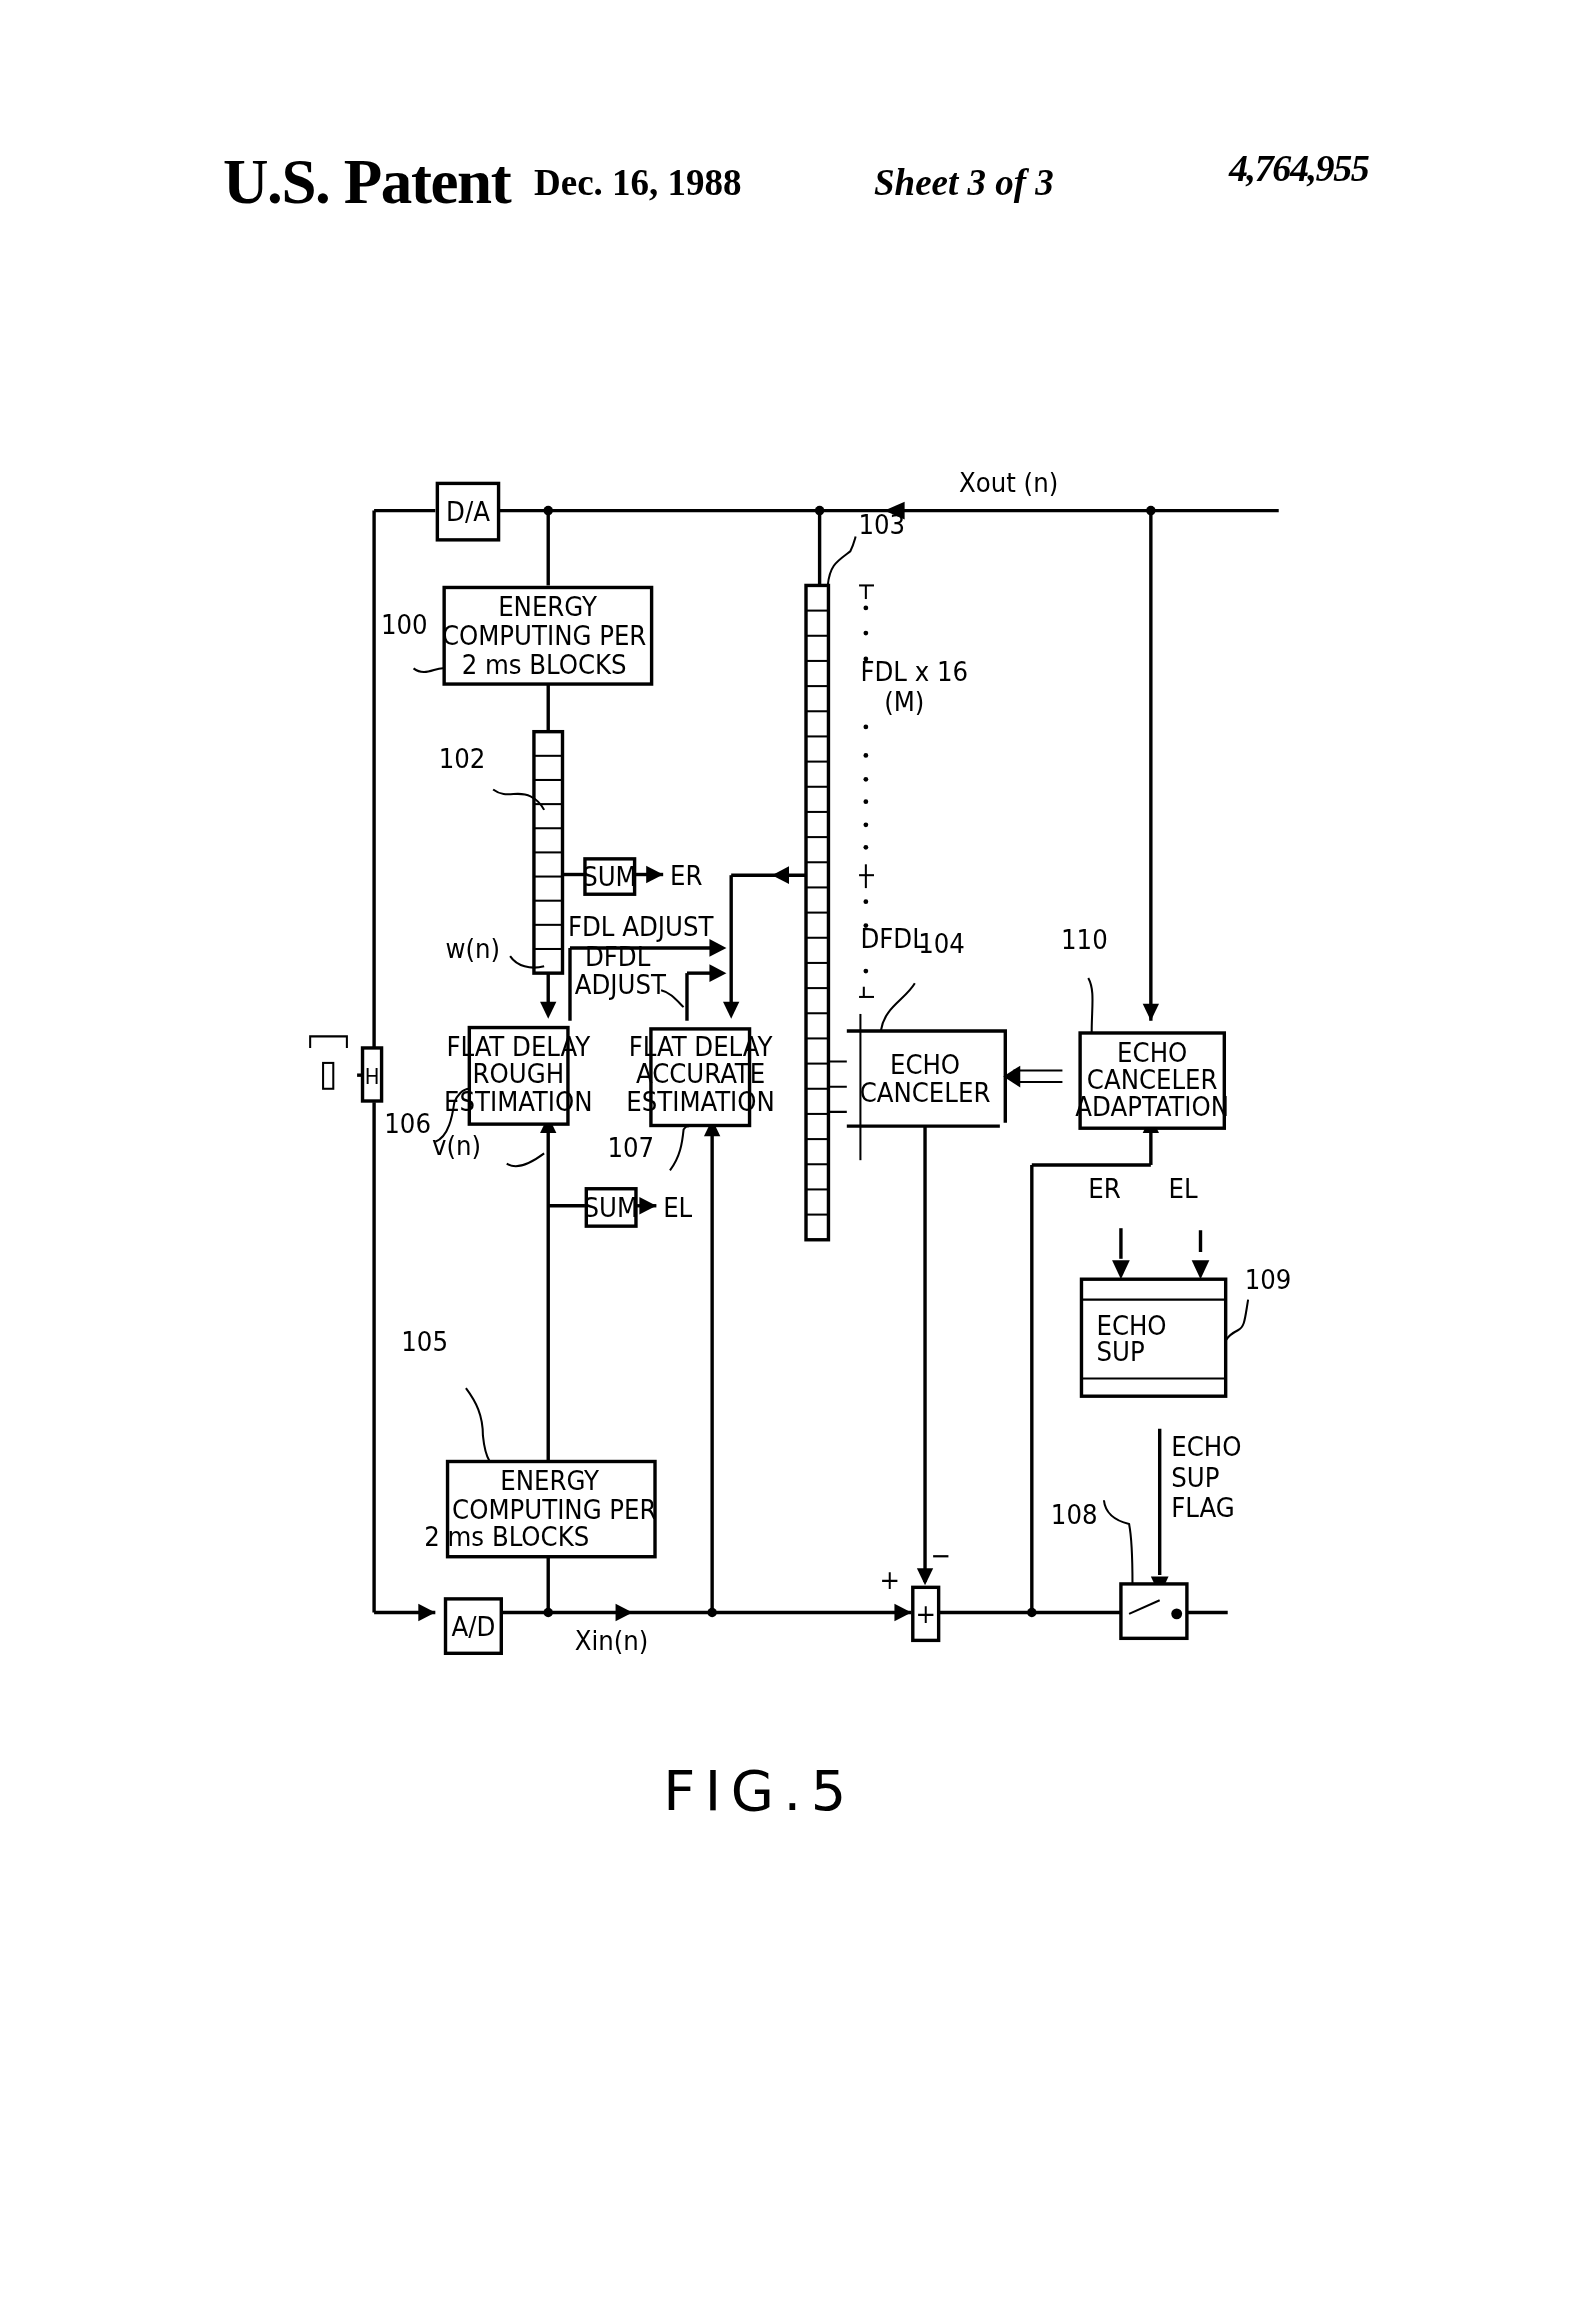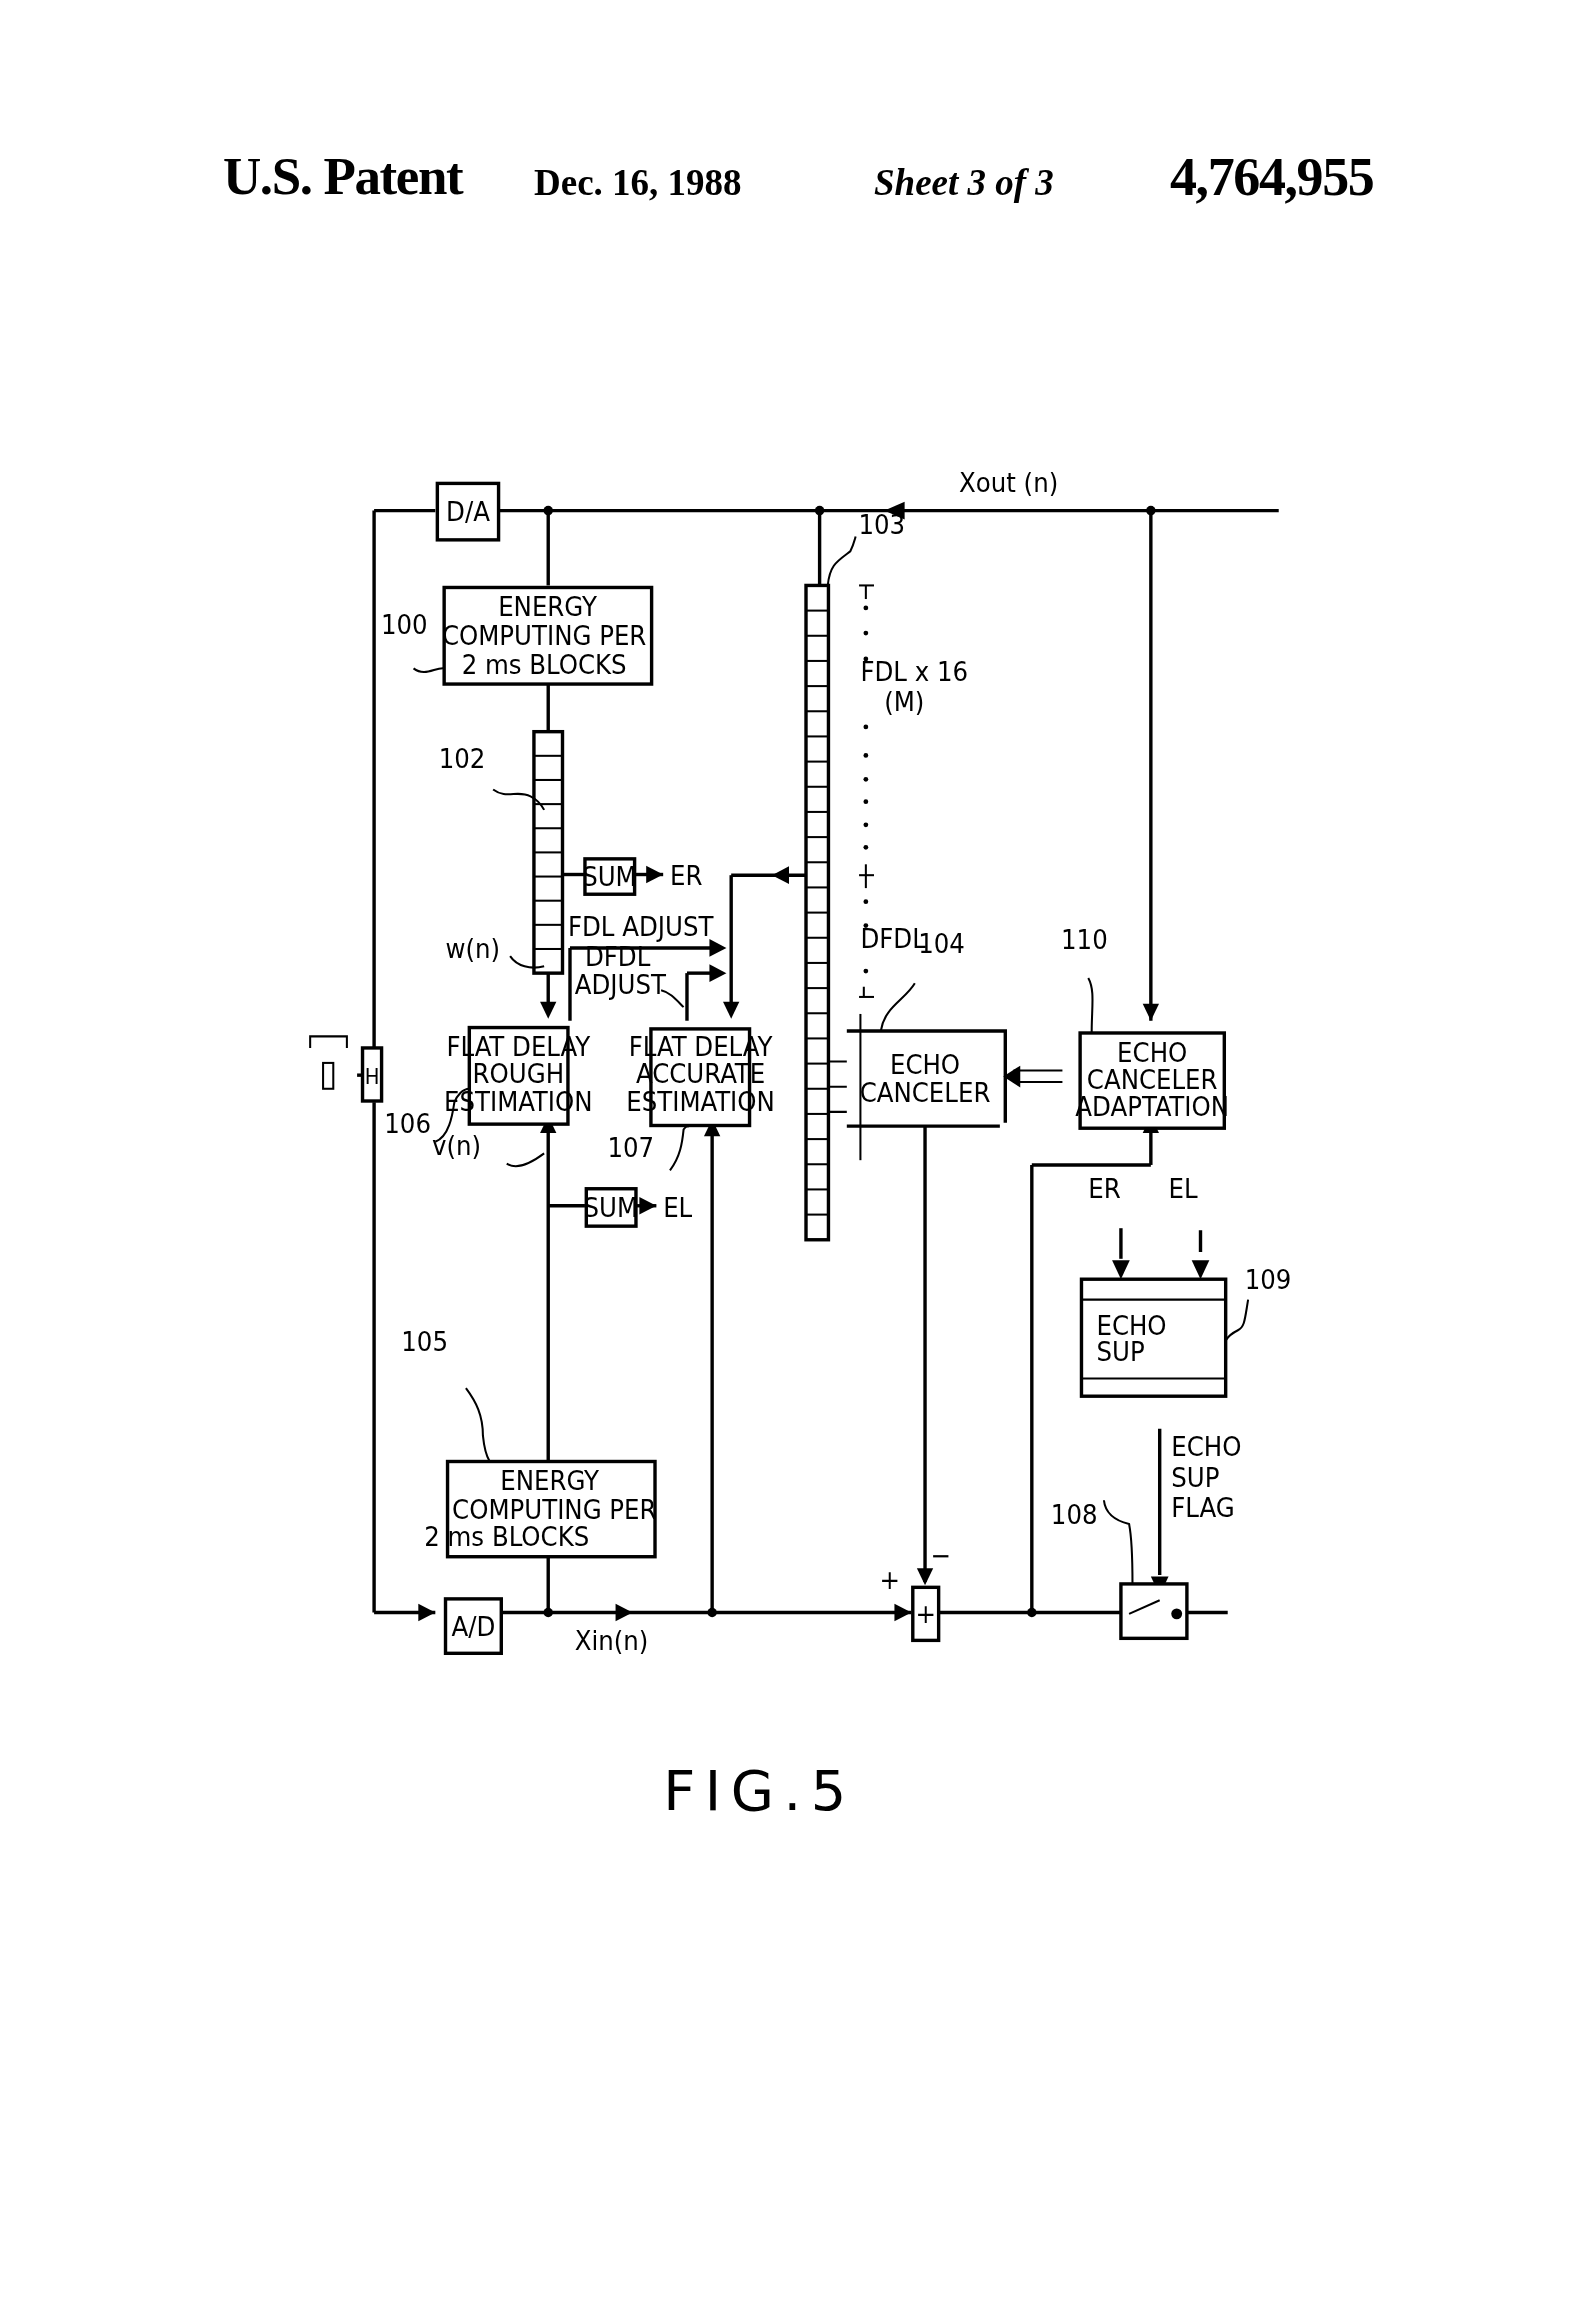--- a/index.html
+++ b/index.html
@@ -1,21 +1,21 @@
 <!DOCTYPE html>
 <html style="font-size:11px"><head>
 <meta charset="utf-8">
 <style>
   html, body { margin: 0; padding: 0; background: #ffffff; }
   body { width: 1578px; height: 2319px; position: relative; overflow: hidden; }
   .hdr { position: absolute; top: 146px; font-family: "Liberation Serif", "DejaVu Serif", serif; font-weight: bold; color: #000; white-space: nowrap; }
-  .hdr-patent { left: 223px; font-size: 53px; letter-spacing: -1.4px; }
+  .hdr-patent { left: 223px; font-size: 63px; letter-spacing: -1.4px; }
   .hdr-date { left: 534px; top: 161px; font-size: 37px; }
   .hdr-sheet { left: 874px; top: 161px; font-size: 37px; font-style: italic; }
-  .hdr-number { left: 1170px; font-size: 54px; letter-spacing: -1.4px; }
+  .hdr-number { left: 1229px; font-size: 38px; letter-spacing: -1.4px; font-style: italic; }
   svg#diagram { position: absolute; left: 0; top: 0; }
   .ln { stroke: #000; stroke-width: 5; fill: none; }
   .thin { stroke: #000; stroke-width: 3; fill: none; }
   .box { stroke: #000; stroke-width: 5; fill: #fff; }
   .dot { fill: #000; }
   .arr { fill: #000; }
   text { font-family: "DejaVu Sans Condensed", "DejaVu Sans", sans-serif; fill: #000; }
   .lbl { font-size: 40px; }
   .blbl { font-size: 40px; }
   .ref { font-size: 40px; }

